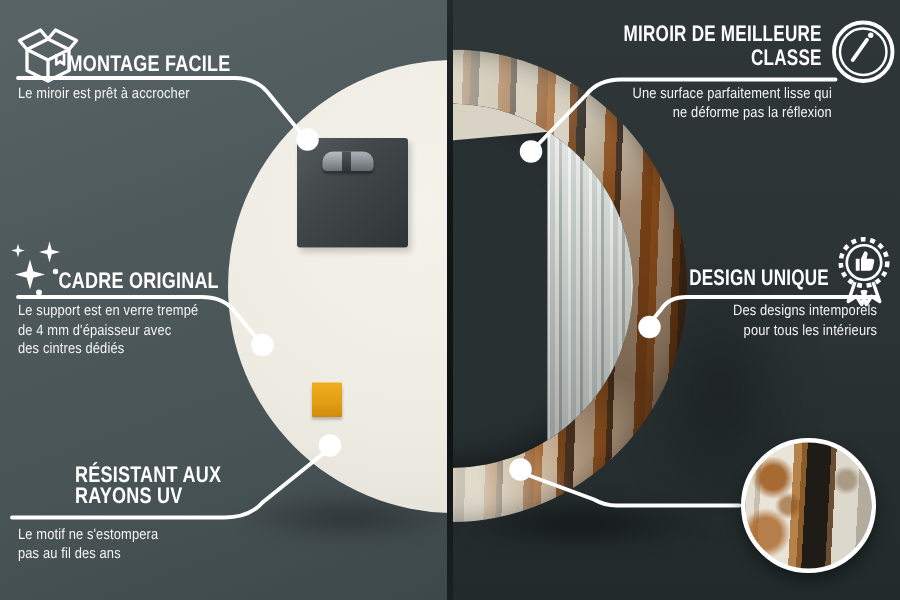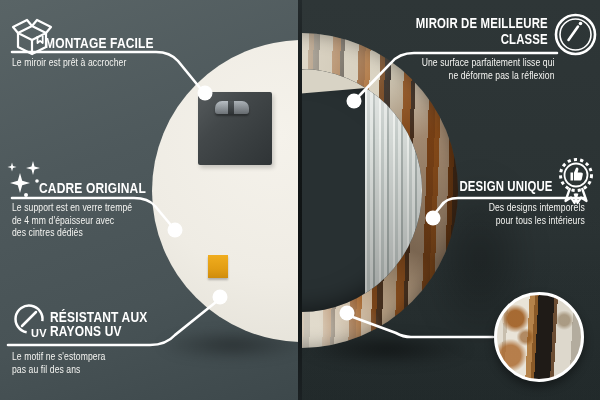--- a/index.html
+++ b/index.html
@@ -198,27 +198,20 @@
       <path d="M16 32 l-4.5 13 5.5-3.5 3.5 5.5 2.8-9.5"></path>
       <path d="M28 32 l4.5 13 -5.5-3.5 -3.5 5.5 -2.8-9.5"></path>
     </g>
   </svg>
   <div class="abs co-title scale-r t-right" style="right:47px;top:178px">DESIGN UNIQUE</div>
   <div class="abs co-desc desc-r t-right" style="right:15px;top:202px">
     <div>Des designs intemporels</div>
     <div>pour tous les intérieurs</div>
   </div>
 
-  <div class="abs" style="left:12px;top:302px;width:36px;height:42px">
-    <svg width="36" height="42" viewBox="0 0 36 42">
-      <circle cx="17" cy="17" r="13.5" fill="none" stroke="#fff" stroke-width="2.5" stroke-dasharray="63 22" transform="rotate(100 17 17)"></circle>
-      <path d="M10 24 L24 10" fill="none" stroke="#fff" stroke-width="2.5" stroke-linecap="round"></path>
-    </svg>
-    <span class="uv-label">UV</span>
-  </div>
   <div class="abs co-title scale-l" style="left:50px;top:310px">
     <div style="line-height:14px">RÉSISTANT AUX</div>
     <div style="line-height:14px">RAYONS UV</div>
   </div>
   <div class="abs co-desc desc-l" style="left:12px;top:351px">
     <div>Le motif ne s'estompera</div>
     <div>pas au fil des ans</div>
   </div>
 
 </div>

